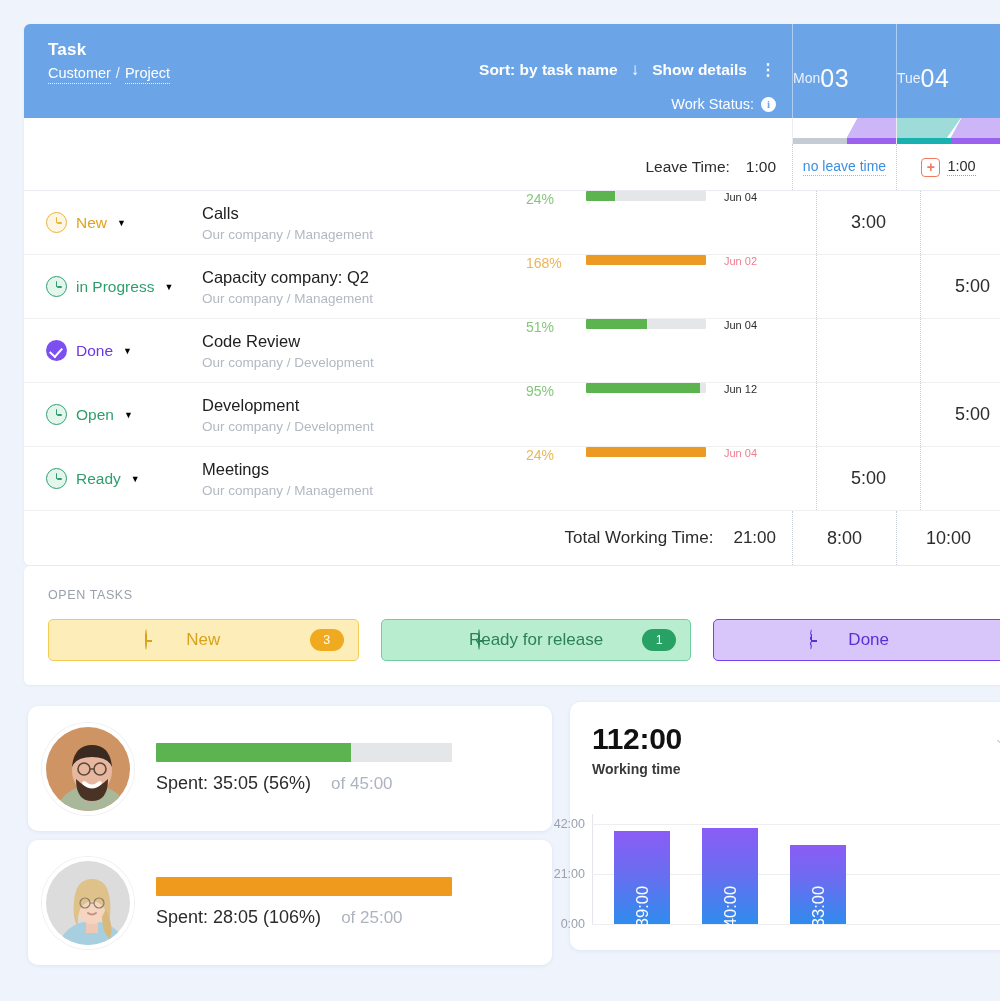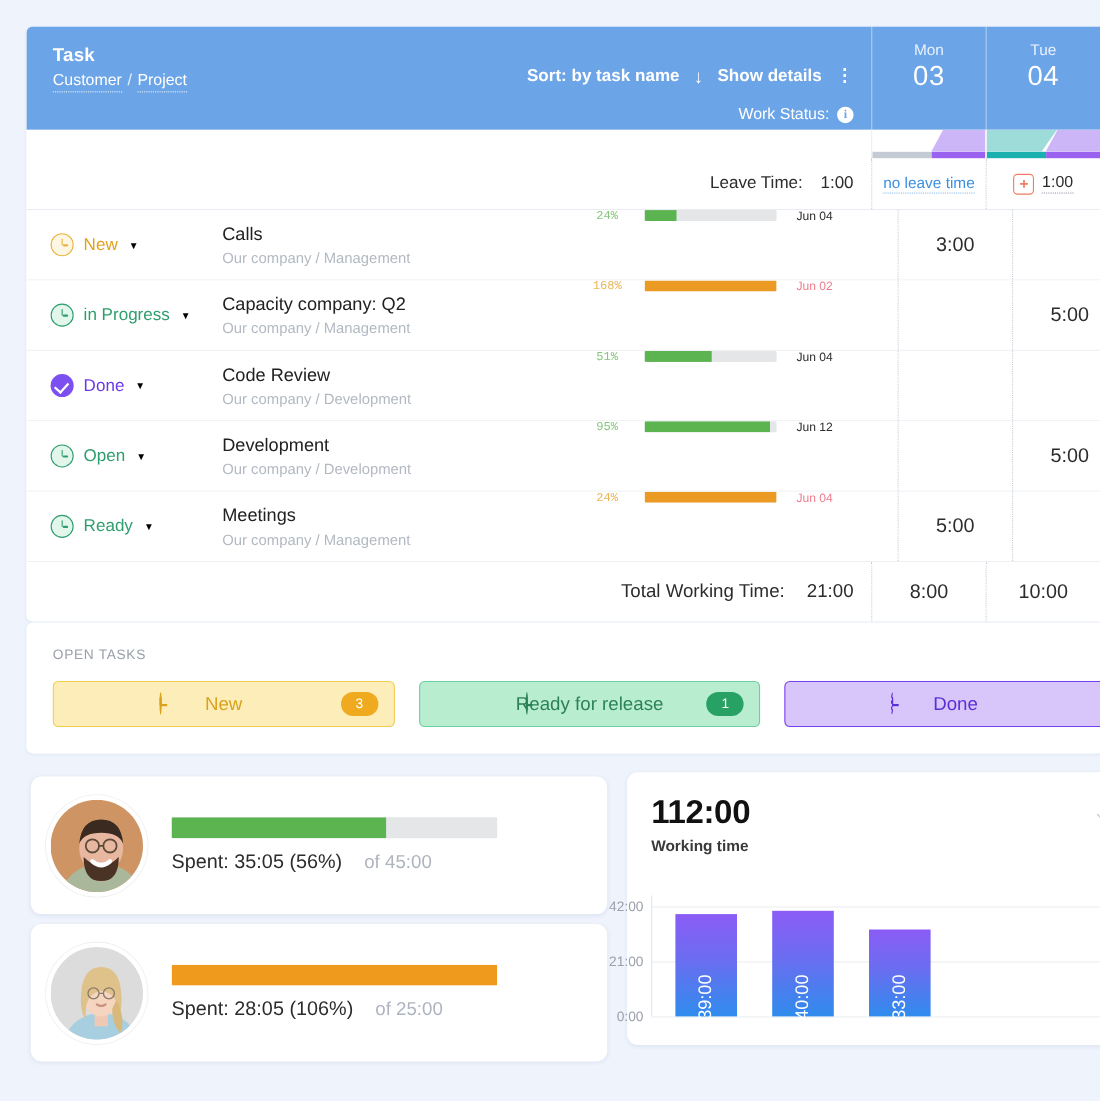--- a/index.html
+++ b/index.html
@@ -58,21 +58,21 @@
     width: 15px; height: 15px; border-radius: 50%;
     background: #fff; color: #6ba4e7;
     font-size: 11px; font-weight: bold;
     display: flex; align-items: center; justify-content: center;
     font-family: "Liberation Serif", serif;
   }
 
   .th-day {
     flex: 0 0 104px;
     border-left: 1px solid rgba(255,255,255,.45);
-    display: flex; flex-direction: column; align-items: center;
+    display: flex; flex-direction: row; align-items: center;
     padding-top: 13px;
   }
   .th-day .dname { font-size: 14px; color: #e9f2fe; }
   .th-day .dnum { font-size: 25px; margin-top: 2px; letter-spacing: .5px; text-align: center; }
 
   
   .wsrow { display: flex; height: 26px; }
   .ws-spacer { flex: 0 0 768px; background: #fff; }
   .ws-cell {
     flex: 0 0 104px; position: relative;
@@ -140,21 +140,21 @@
   .st-label { font-size: 15.5px; }
   .st-label.yellow { color:#e0a21f; }
   .st-label.green  { color:#2f9e6e; }
   .st-label.purple { color:#6b38e8; }
   .caret { font-size: 9px; margin-left: 1px; }
 
   .c-task { flex: 1 1 auto; display:flex; flex-direction:column; justify-content:center; }
   .t-name { font-size: 16.5px; color: #212121; }
   .t-path { font-size: 13.5px; color: #b3b9c2; margin-top: 4px; }
 
-  .c-pct { flex: 0 0 60px; font-size: 11px; text-align:center; padding-right: 8px; font-family: Liberation Mono, monospace; }
+  .c-pct { flex: 0 0 60px; font-size: 14px; text-align:left; padding-right: 8px; }
   .c-pct.green { color: #84c77a; }
   .c-pct.orange { color: #eab656; }
   .c-bar { flex: 0 0 120px; }
   .bartrack { height: 10px; background: #e4e6e8; border-radius: 1px; overflow: hidden; }
   .barfill { height: 100%; }
   .barfill.green { background:#5cb450; }
   .barfill.orange { background:#eb9b23; }
   .c-date { flex: 0 0 110px; font-size: 11px; padding-left: 18px; }
   .c-date.normal { color:#2c2c2c; }
   .c-date.red { color:#ef7d8e; }

